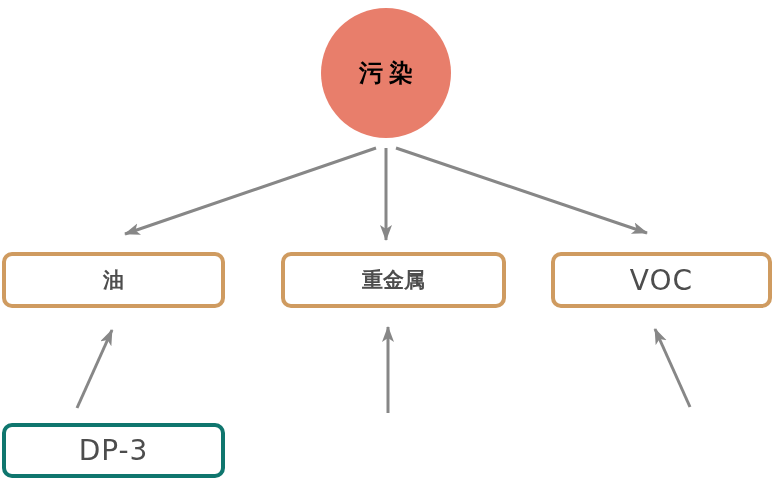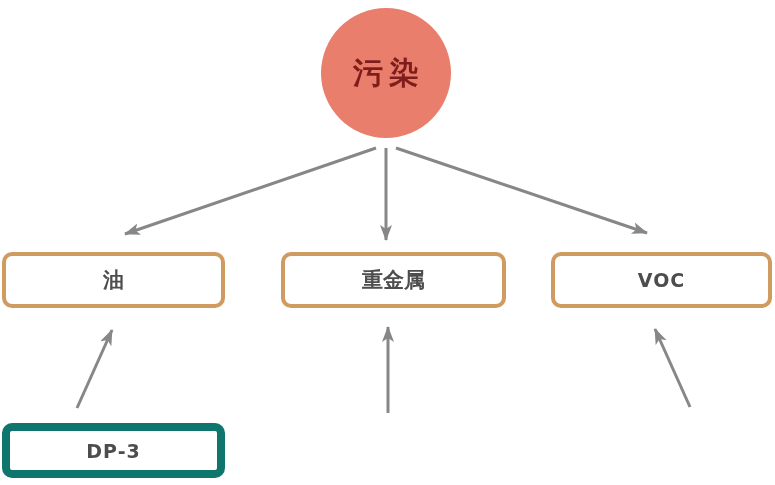--- a/index.html
+++ b/index.html
@@ -12,49 +12,49 @@
   }
   
   .root-node{
     position:absolute;left:321px;top:8px;
     width:130px;height:130px;border-radius:50%;
     background:#E87E6B;
     display:flex;align-items:center;justify-content:center;
     z-index:2;
   }
   .root-label{
-    color:#7f1d1d;
+    color:#000000;
     font-family:"DejaVu Serif","Liberation Serif",serif;
     font-weight:700;
-    font-size:30px;
+    font-size:24px;
     letter-spacing:6px;
     padding-left:6px;
     white-space:nowrap;
   }
   
   .rect-node{
     position:absolute;
     height:56px;
     box-sizing:border-box;
     background:#ffffff;
     border-radius:10px;
     display:flex;align-items:center;justify-content:center;
     z-index:1;
   }
   .rect-node.mid{border:4px solid #CF9B60;top:252px;}
-  .rect-node.bot{border:8px solid #0f766e;top:423px;height:55px;}
+  .rect-node.bot{border:4px solid #0f766e;top:423px;height:55px;}
   .node-label{
     color:#4D4D4D;
     font-size:21px;
     font-weight:700;
     white-space:nowrap;
   }
   .node-label.latin{
-    font-size:19px;
-    font-weight:700;
+    font-size:28px;
+    font-weight:400;
     letter-spacing:1px;
   }
   .pos-c1{left:2px;width:223px;}
   .pos-c2{left:281px;width:225px;}
   .pos-c3{left:551px;width:221px;}
   
   .watermark{
     position:absolute;
     left:66px;top:222px;
     z-index:3;

